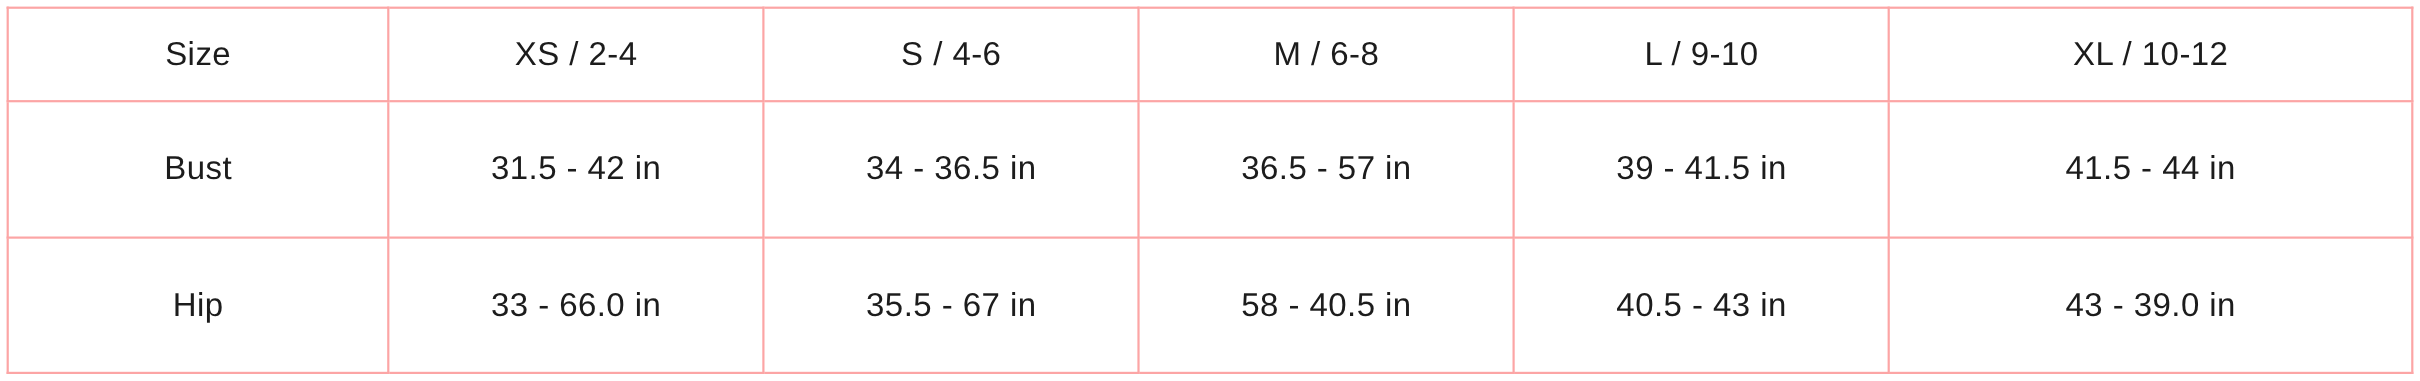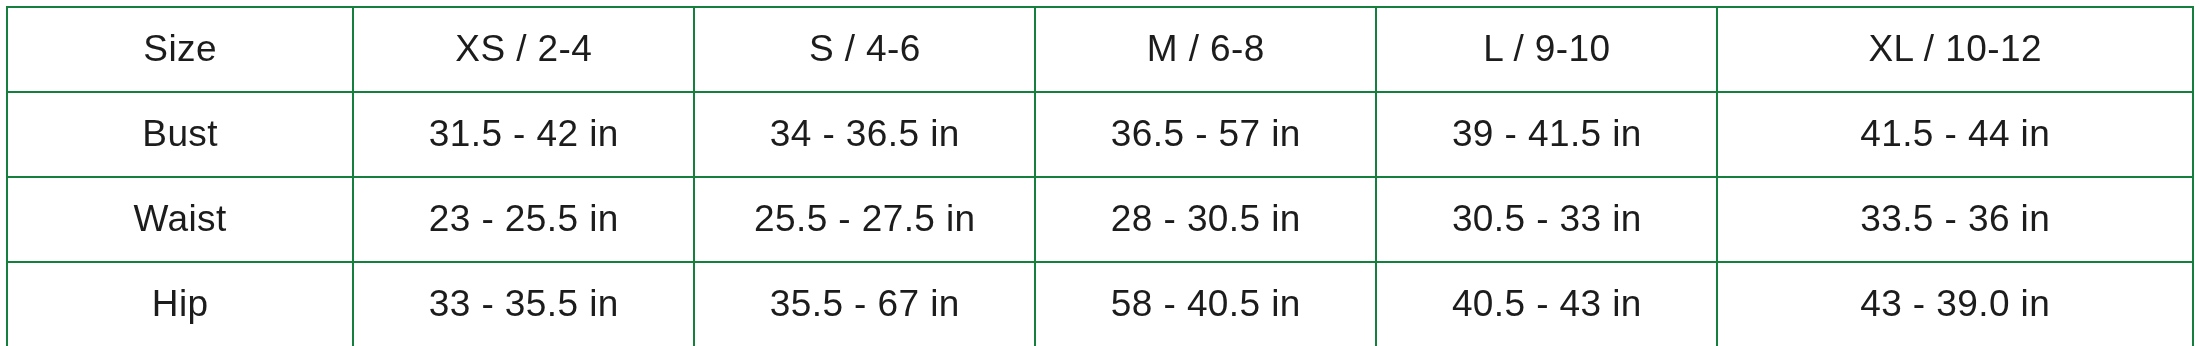--- a/index.html
+++ b/index.html
@@ -26,26 +26,26 @@
 
   table.size-chart {
     border-collapse: collapse;
     width: 2188px;
     margin: 0 auto;
     table-layout: fixed;
   }
 
   table.size-chart td,
   table.size-chart th {
-    border: 2px solid #15803d;
+    border: 2px solid #fca5a5;
     text-align: center;
     vertical-align: middle;
     font-weight: 300;
     color: #1c1c1c;
-    font-size: 37px;
+    font-size: 30px;
     letter-spacing: 0.4px;
     padding: 0;
     height: 83px;
     line-height: 1.1;
     white-space: nowrap;
   }
 
   
   table.size-chart col.c-label { width: 265px; }
   table.size-chart col.c-size  { width: 261px; }
@@ -110,44 +110,24 @@
         </td>
         <td>
           <span class="cell-text">39 - 41.5 in</span>
         </td>
         <td>
           <span class="cell-text">41.5 - 44 in</span>
         </td>
       </tr>
       <tr>
         <td>
-          <span class="cell-text">Waist</span>
-        </td>
-        <td>
-          <span class="cell-text">23 - 25.5 in</span>
-        </td>
-        <td>
-          <span class="cell-text">25.5 - 27.5 in</span>
-        </td>
-        <td>
-          <span class="cell-text">28 - 30.5 in</span>
-        </td>
-        <td>
-          <span class="cell-text">30.5 - 33 in</span>
-        </td>
-        <td>
-          <span class="cell-text">33.5 - 36 in</span>
-        </td>
-      </tr>
-      <tr>
-        <td>
           <span class="cell-text">Hip</span>
         </td>
         <td>
-          <span class="cell-text">33 - 35.5 in</span>
+          <span class="cell-text">33 - 66.0 in</span>
         </td>
         <td>
           <span class="cell-text">35.5 - 67 in</span>
         </td>
         <td>
           <span class="cell-text">58 - 40.5 in</span>
         </td>
         <td>
           <span class="cell-text">40.5 - 43 in</span>
         </td>

